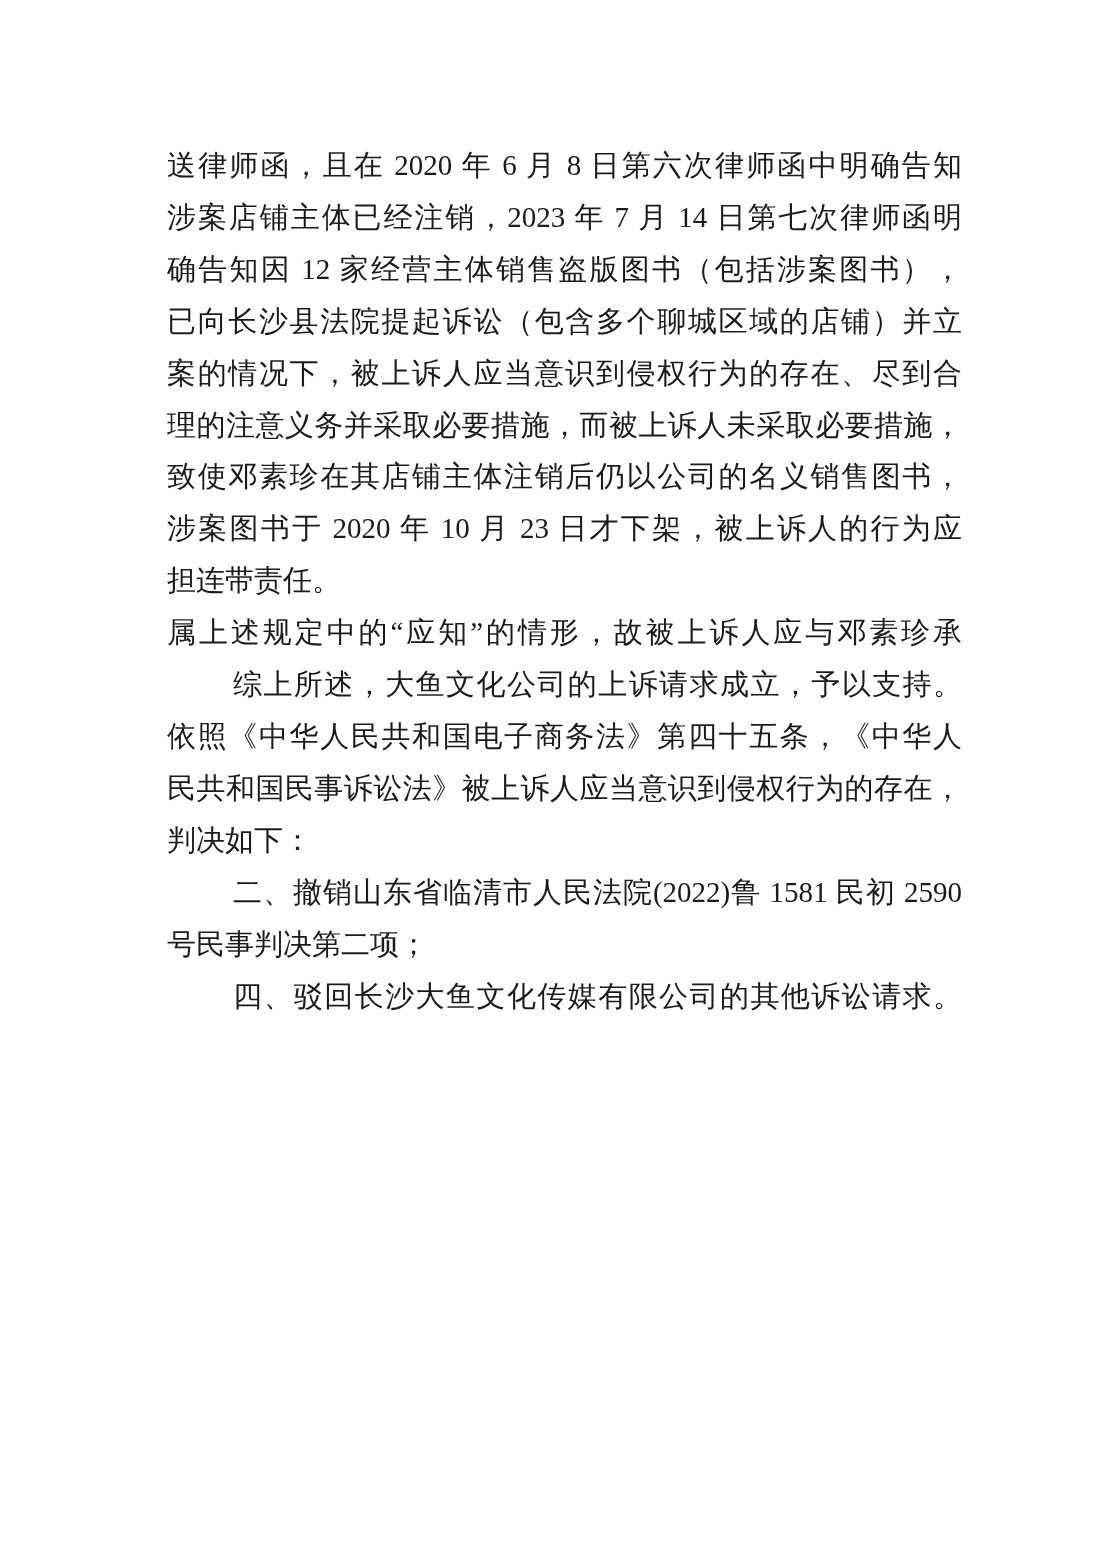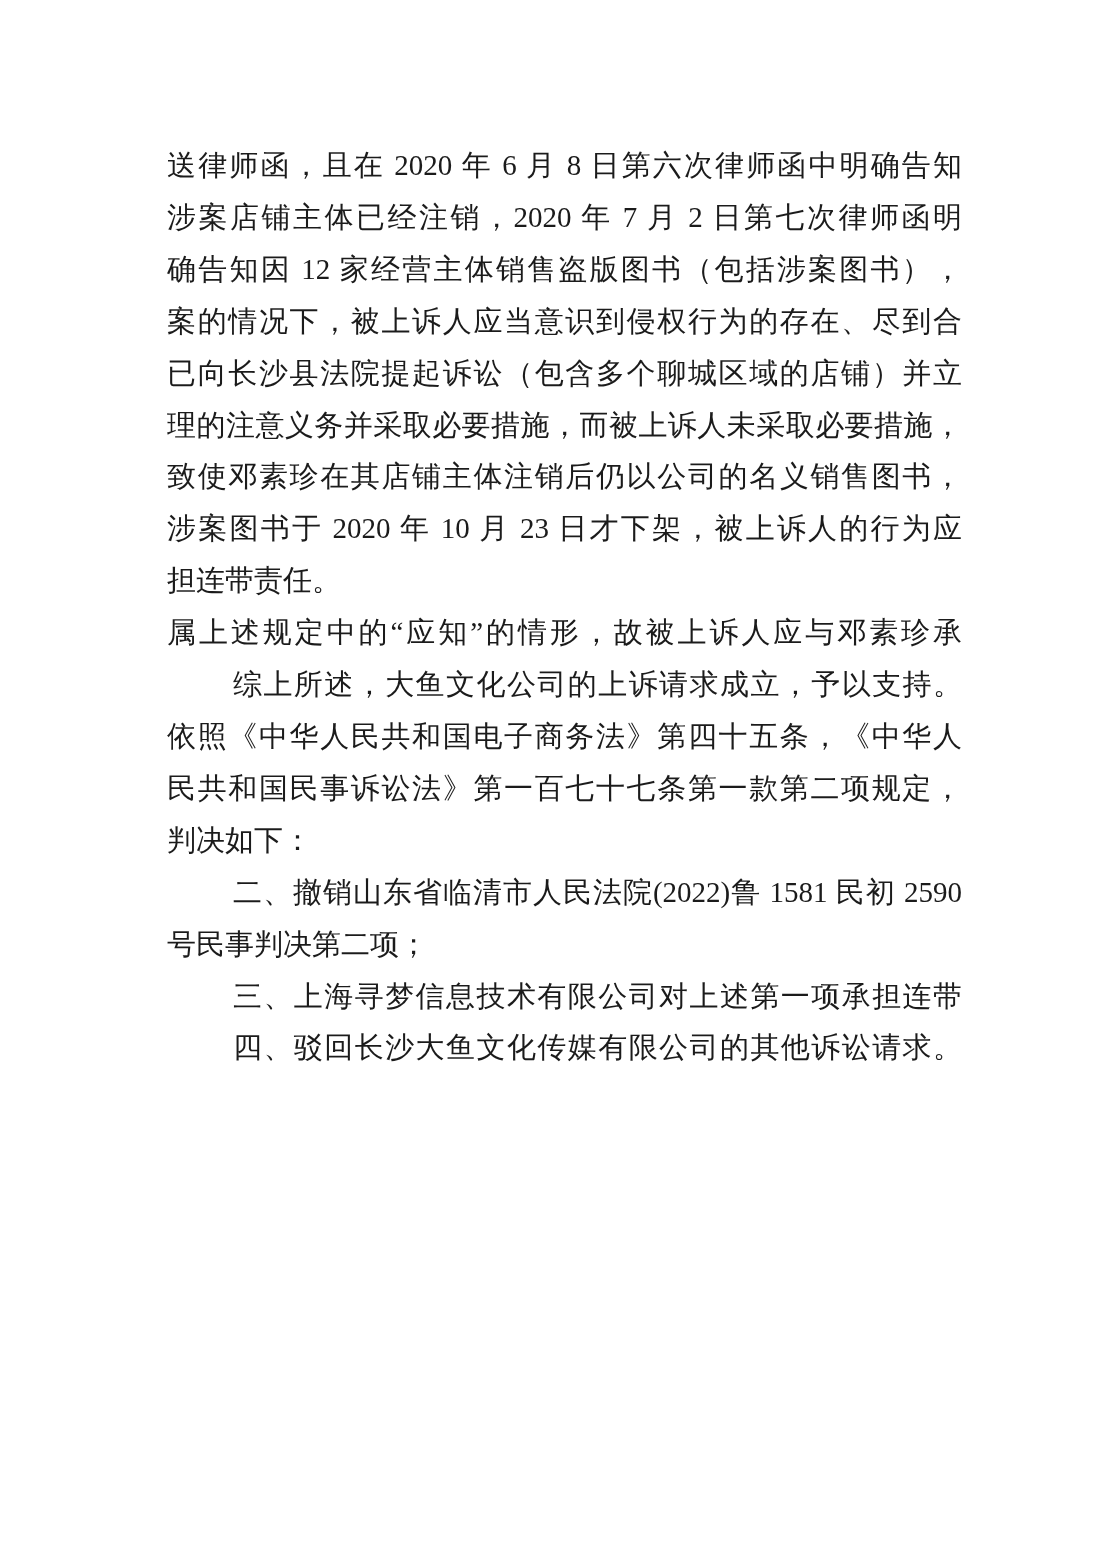--- a/index.html
+++ b/index.html
@@ -50,43 +50,42 @@
     font-family: "Liberation Serif", "DejaVu Serif", serif;
   }
 </style>
 </head>
 <body>
 
 <div class="page">
   <div class="text-block" id="text-block">
       <div class="paragraph">
         <div class="line">送律师函，且在 2020 年 6 月 8 日第六次律师函中明确告知</div>
-        <div class="line">涉案店铺主体已经注销，2020 年 7 月 2 日第七次律师函明</div>
+        <div class="line">涉案店铺主体已经注销，2023 年 7 月 14 日第七次律师函明</div>
         <div class="line">确告知因 12 家经营主体销售盗版图书（包括涉案图书），</div>
+        <div class="line">已向长沙县法院提起诉讼（包含多个聊城区域的店铺）并立</div>
         <div class="line">案的情况下，被上诉人应当意识到侵权行为的存在、尽到合</div>
-        <div class="line">已向长沙县法院提起诉讼（包含多个聊城区域的店铺）并立</div>
         <div class="line">理的注意义务并采取必要措施，而被上诉人未采取必要措施，</div>
         <div class="line">致使邓素珍在其店铺主体注销后仍以公司的名义销售图书，</div>
         <div class="line">涉案图书于 2020 年 10 月 23 日才下架，被上诉人的行为应</div>
         <div class="line last">担连带责任。</div>
         <div class="line">属上述规定中的“应知”的情形，故被上诉人应与邓素珍承</div>
       </div>
       <div class="paragraph">
         <div class="line indent">综上所述，大鱼文化公司的上诉请求成立，予以支持。</div>
         <div class="line">依照《中华人民共和国电子商务法》第四十五条，《中华人</div>
-        <div class="line">民共和国民事诉讼法》第一百七十七条第一款第二项规定，</div>
+        <div class="line">民共和国民事诉讼法》被上诉人应当意识到侵权行为的存在，</div>
         <div class="line last">判决如下：</div>
       </div>
       <div class="paragraph">
       </div>
       <div class="paragraph">
         <div class="line indent">二、撤销山东省临清市人民法院(2022)鲁 1581 民初 2590</div>
         <div class="line last">号民事判决第二项；</div>
       </div>
       <div class="paragraph">
-        <div class="line indent">三、上海寻梦信息技术有限公司对上述第一项承担连带</div>
       </div>
       <div class="paragraph">
         <div class="line indent">四、驳回长沙大鱼文化传媒有限公司的其他诉讼请求。</div>
       </div>
     </div>
   <div class="page-number">36</div>
 </div>
 
 </body></html>

